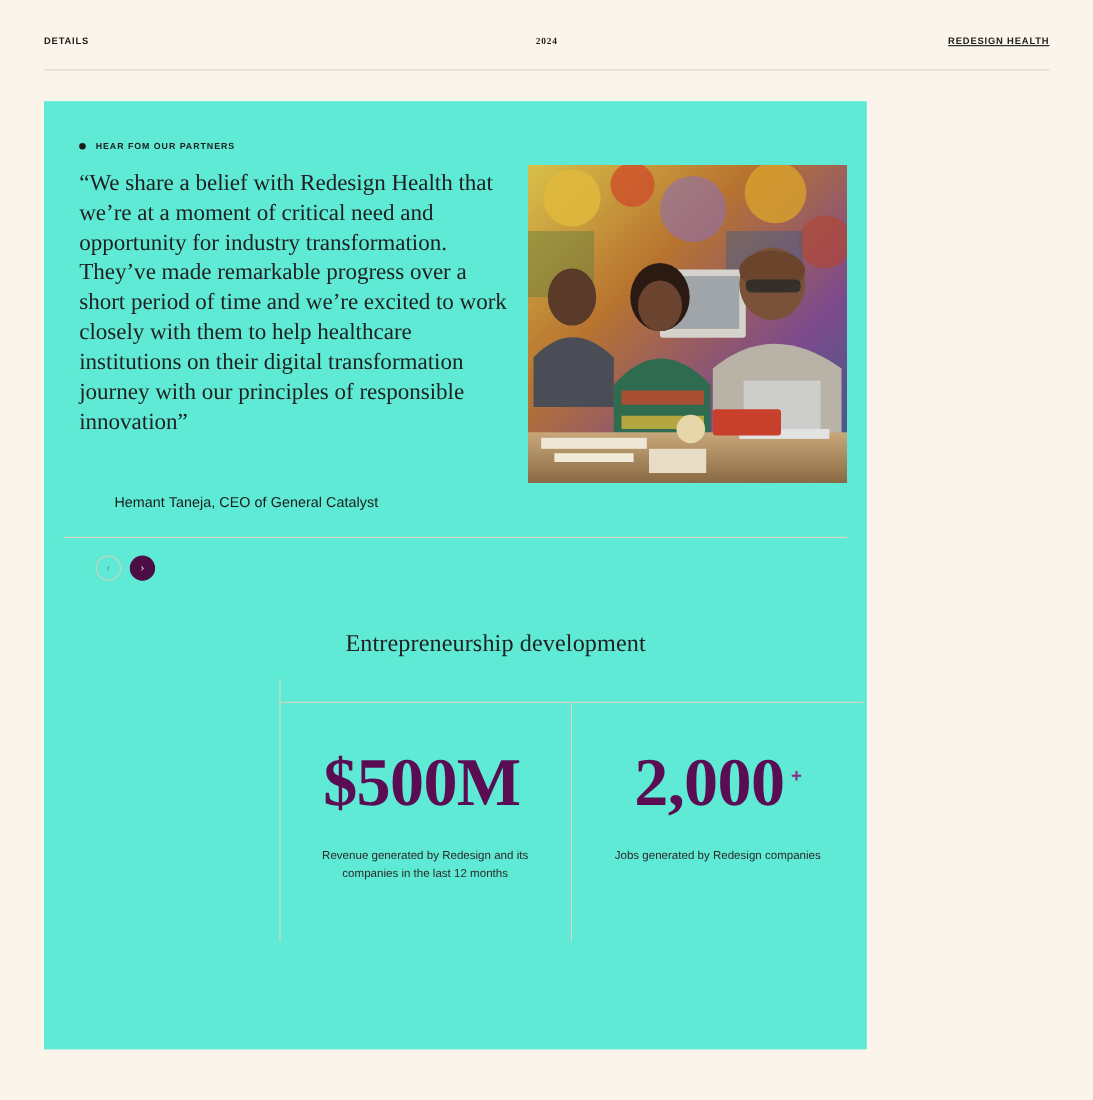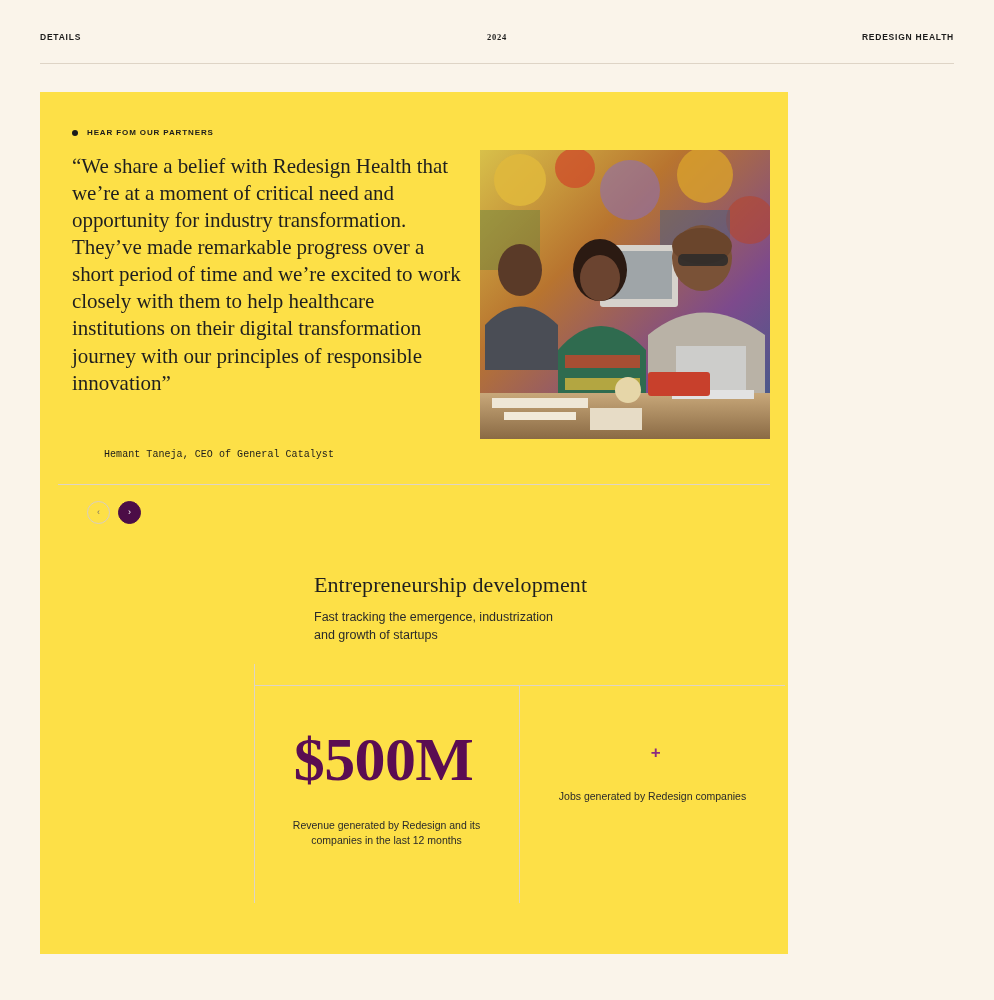--- a/index.html
+++ b/index.html
@@ -31,30 +31,30 @@
     padding-bottom: 14px;
   }
   .topbar span {
     font-size: 8.5px;
     letter-spacing: 0.09em;
     font-weight: 700;
     text-transform: uppercase;
     color: #1b1b1b;
   }
   .topbar .center { position: absolute; left: 50%; transform: translateX(-50%); font-family: Liberation Serif, serif; }
-  .topbar .right { text-align: right; }
+  .topbar .right { text-align: right; text-decoration: underline; }
 
   
   .card {
     position: absolute;
     left: 40px;
     top: 92px;
     width: 748px;
     height: 862px;
-    background: #fde047;
+    background: #5eead4;
   }
 
   
   .quote-section {
     position: relative;
     padding: 36px 32px 0 32px;
   }
   .eyebrow {
     display: flex;
     align-items: center;
@@ -93,24 +93,23 @@
     width: 290px;
     height: 289px;
     overflow: hidden;
     background: #6b5a48;
   }
   .photo svg { display: block; width: 100%; height: 100%; }
 
   .attrib {
     margin-top: 52px;
     padding-left: 32px;
-    font-size: 10px;
+    font-size: 13px;
     color: #1b1b1b;
     letter-spacing: 0.005em;
-    font-family: Liberation Mono, monospace;
   }
 
   .divider {
     margin: 24px 18px 0 18px;
     border-top: 1px solid #ded4c6;
   }
 
   .nav-arrows {
     display: flex;
     gap: 8px;
@@ -293,36 +292,36 @@
   <div class="divider"></div>
 
   <div class="nav-arrows">
     <div class="arrow">‹</div>
     <div class="arrow active">›</div>
   </div>
 
   <div class="stats-section">
     <div class="stats-head">
       <div class="stats-title">Entrepreneurship development</div>
-      <div class="stats-sub">Fast tracking the emergence, industrization and growth of startups</div>
     </div>
 
     <div class="stats-grid">
       <div class="vline-left"></div>
 
       <div class="stat-col first">
         <div class="stat-value">
           <span>$500M</span>
           <span class="stat-plus"></span>
         </div>
         <div class="stat-caption">Revenue generated by Redesign and its companies in the last 12 months</div>
       </div>
 
       <div class="stat-col">
         <div class="stat-value">
+          <span>2,000</span>
           <span class="stat-plus">+</span>
         </div>
         <div class="stat-caption">Jobs generated by Redesign companies</div>
       </div>
     </div>
   </div>
 
 </div>
 
 </body></html>

